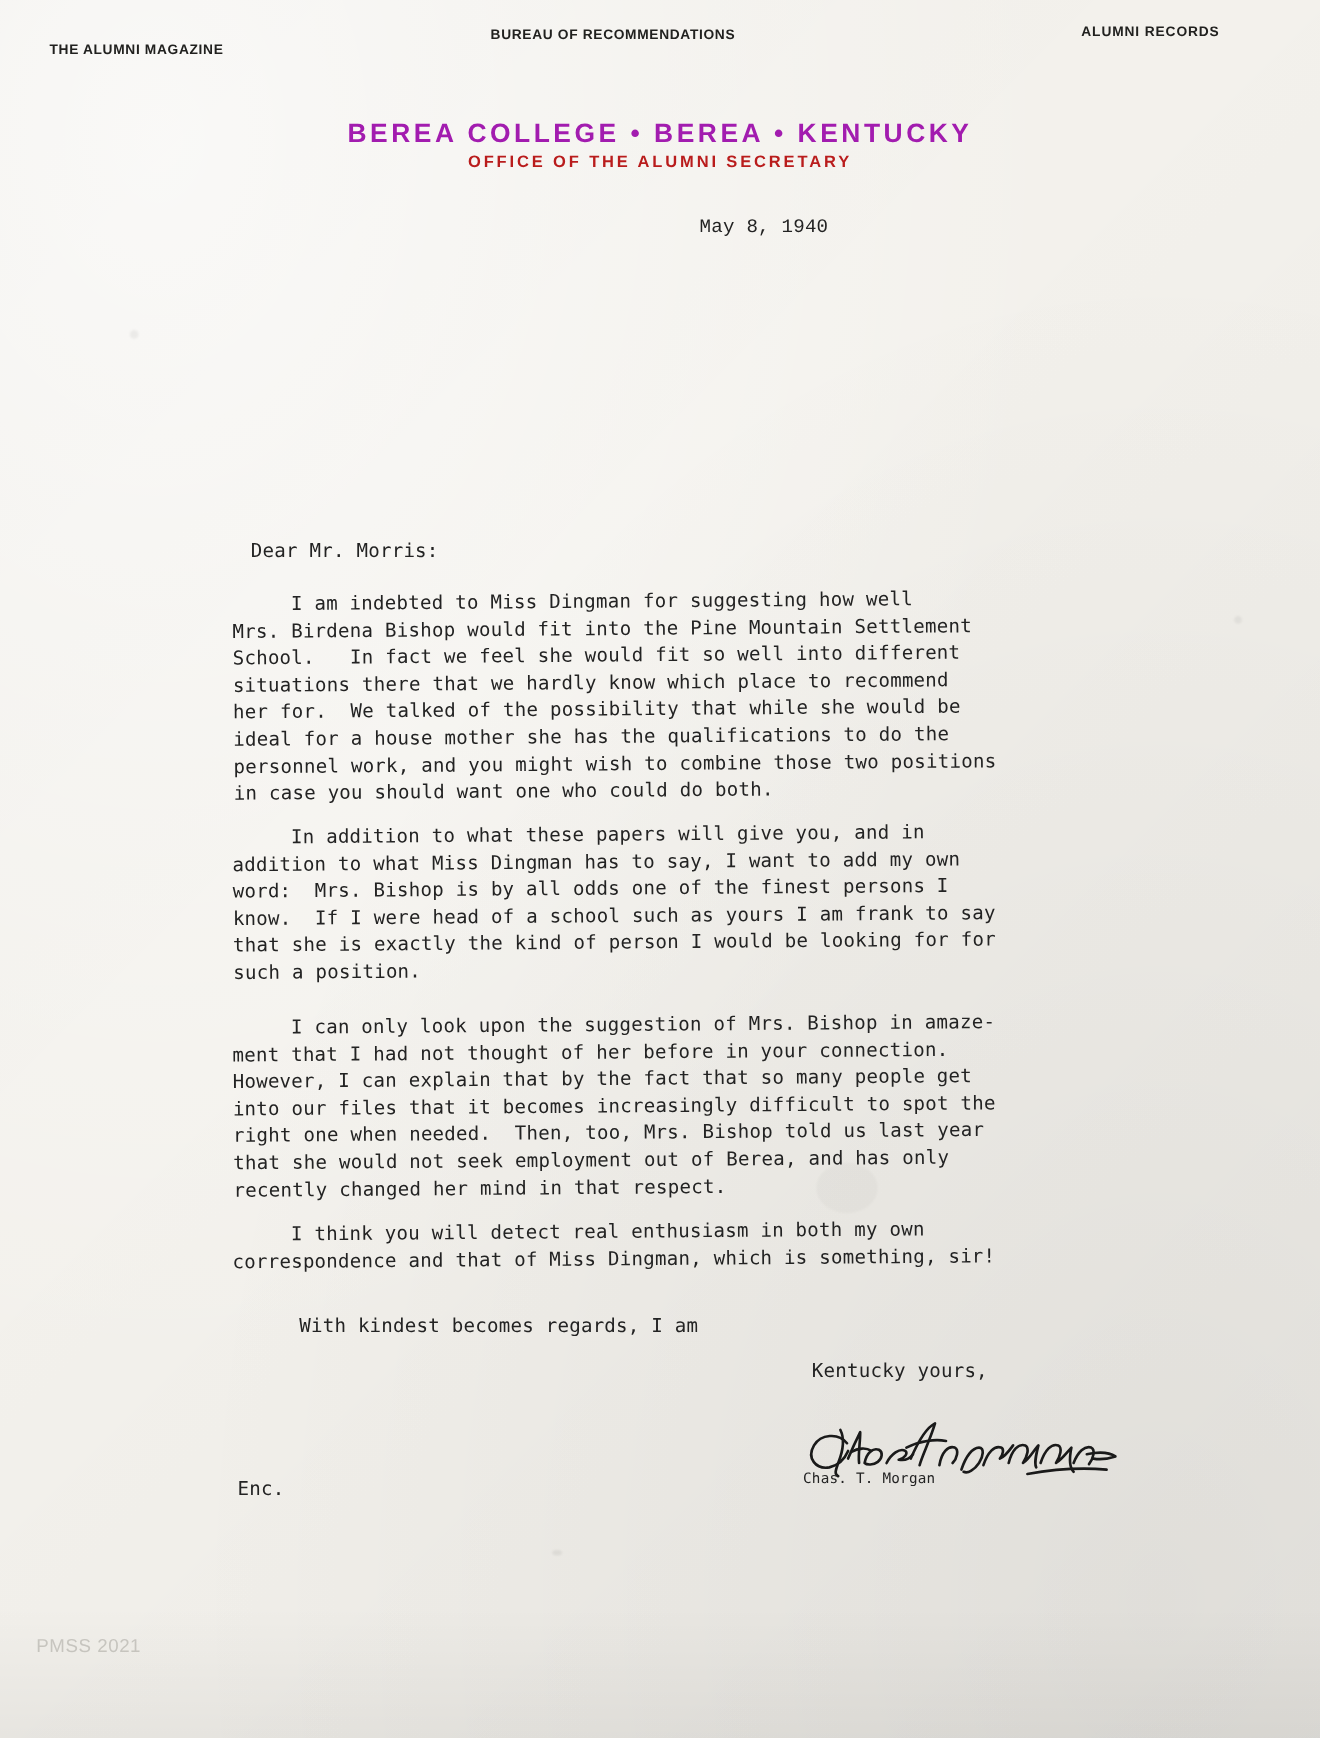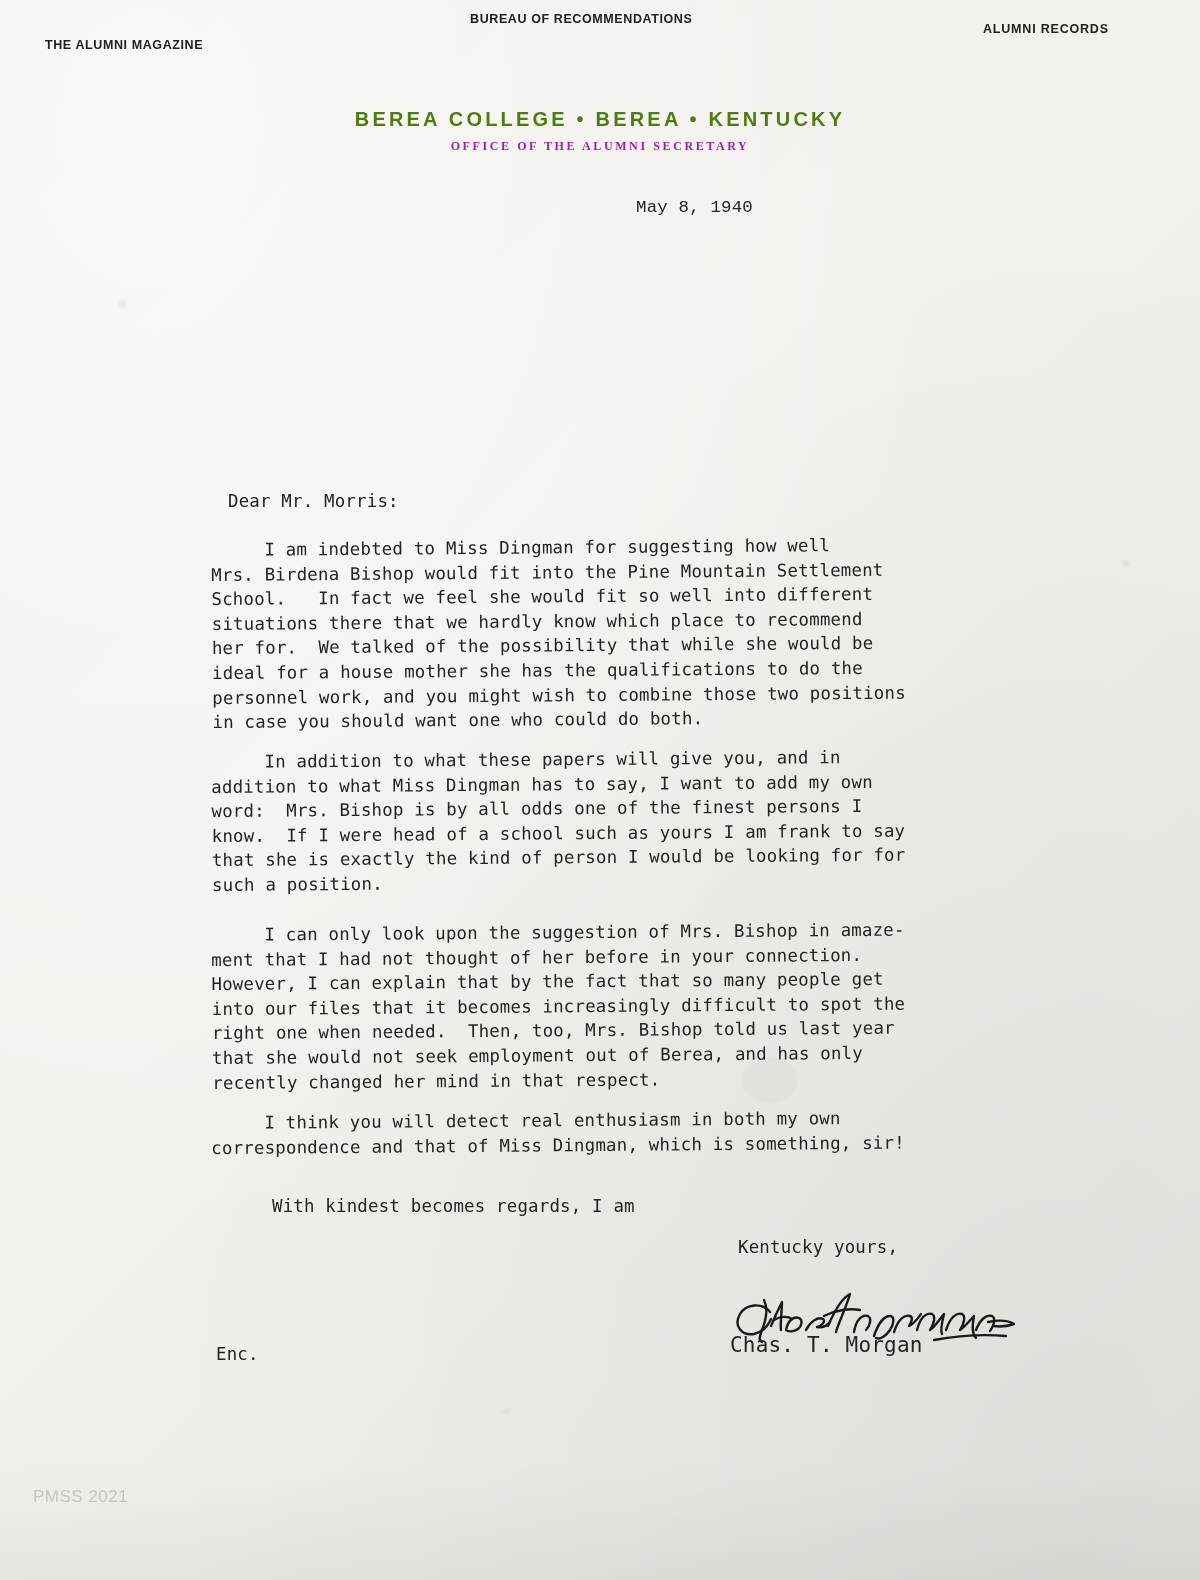--- a/index.html
+++ b/index.html
@@ -45,45 +45,45 @@
   .stamp {
     position: absolute;
     font-family: "Liberation Sans", sans-serif;
     font-weight: bold;
     font-size: 12.5px;
     letter-spacing: 0.6px;
     color: #21211f;
     white-space: nowrap;
   }
   .stamp-left  { left: 45px;  top: 38px; text-align: center; }
-  .stamp-mid   { left: 446px; top: 12px; margin-left: 24px; }
+  .stamp-mid   { left: 446px; top: 24px; }
   .stamp-right { left: 983px; top: 22px; letter-spacing: 0.8px; }
 
   
   .letterhead {
     position: absolute;
     left: 0;
     right: 0;
     text-align: center;
   }
   .lh-line1 {
     top: 108px;
     font-family: "Liberation Sans", sans-serif;
     font-weight: bold;
-    font-size: 20px;
+    font-size: 24px;
     letter-spacing: 3.2px;
-    color: #4d7c0f;
+    color: #a21caf;
   }
   .lh-line2 {
     top: 139px;
-    font-family: Liberation Serif, serif;
+    font-family: Liberation Sans, sans-serif;
     font-weight: bold;
-    font-size: 12px;
+    font-size: 15px;
     letter-spacing: 2.6px;
-    color: #a21caf;
+    color: #b91c1c;
   }
 
   
   .typed {
     position: absolute;
     font-family: "DejaVu Sans Mono", monospace;
     font-size: 17.4px;
     line-height: 24.6px;
     color: #232323;
     white-space: pre-wrap;
@@ -97,21 +97,21 @@
   .para {
     left: 211px;
     width: 810px;
   }
   .p1 { top: 538px; }
   .p2 { top: 750px; }
   .p3 { top: 923px; }
   .p4 { top: 1111px; }
   .closing1 { left: 272px; top: 1194px; }
   .closing2 { left: 738px; top: 1235px; }
-  .signer   { left: 730px; top: 1333px; font-size: 21px; }
+  .signer   { left: 730px; top: 1333px; font-size: 13px; }
   .enc      { left: 216px; top: 1342px; }
 
   
   .skew { transform: rotate(-0.45deg); transform-origin: 0 0; }
 
   
   .signature {
     position: absolute;
     left: 724px;
     top: 1286px;

